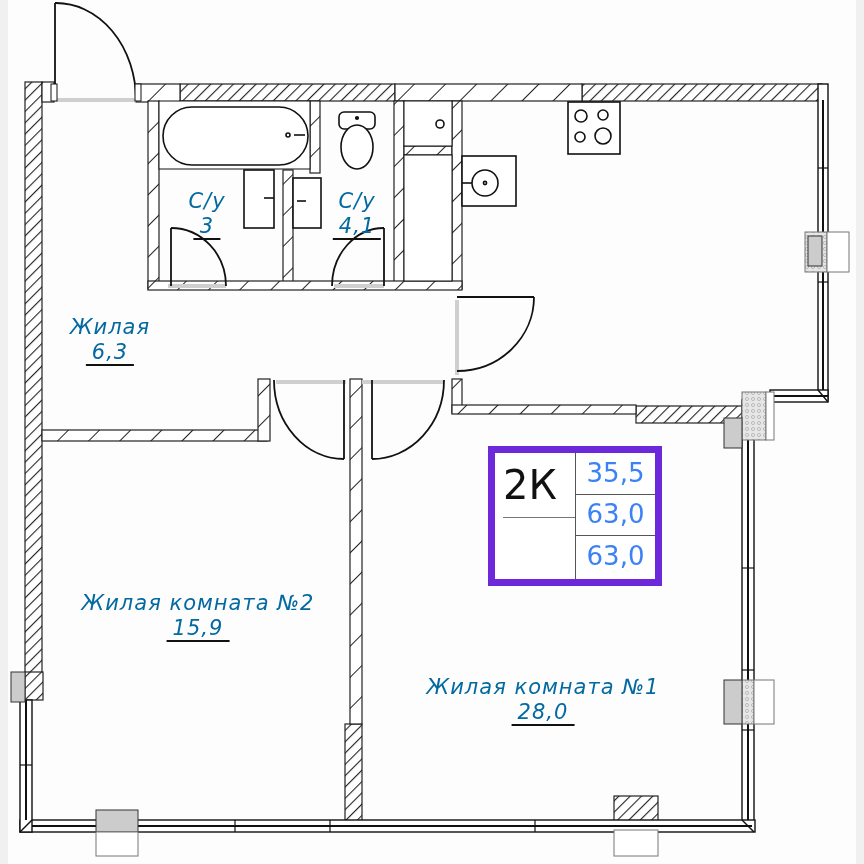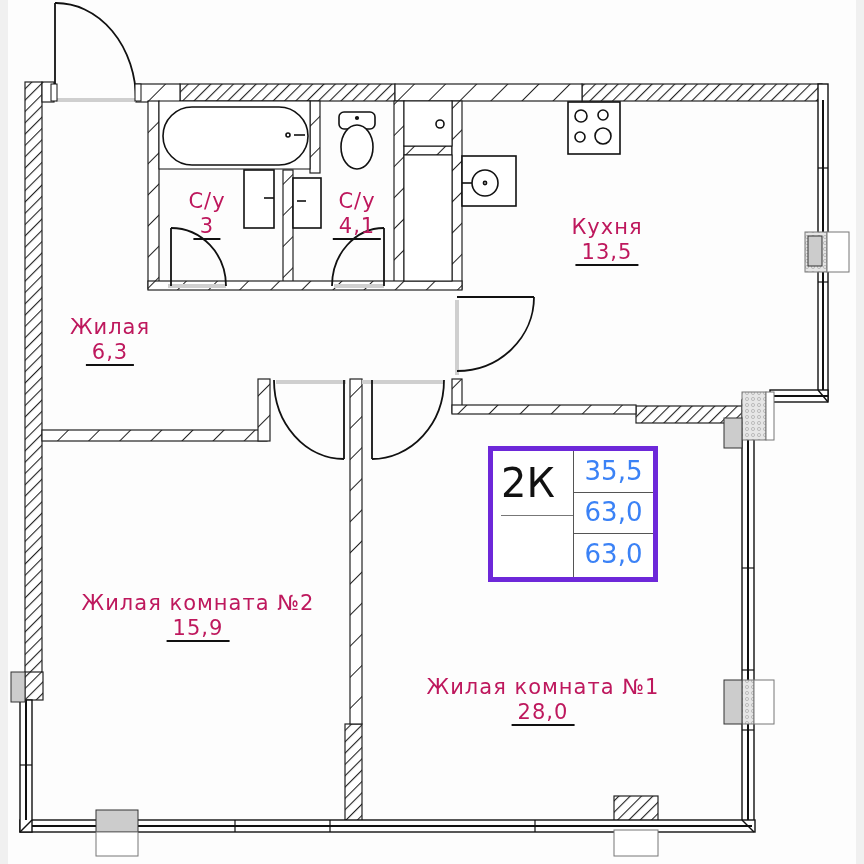--- a/index.html
+++ b/index.html
@@ -1,23 +1,23 @@
 <!DOCTYPE html>
 <html><head>
 <meta charset="utf-8">
 <style>
   html, body { margin:0; padding:0; background:#f0f0f0; }
   body { width:864px; height:864px; overflow:hidden; position:relative; font-family:"DejaVu Sans", sans-serif; }
   #plan { position:absolute; left:8px; top:0; width:848px; height:864px; background:#fdfdfd; }
   svg { position:absolute; left:0; top:0; }
-  .label { position:absolute; text-align:center; color:#be185d; font-family:"DejaVu Sans", sans-serif; white-space:nowrap; transform:translateX(-50%); }
+  .label { position:absolute; text-align:center; color:#0369a1; font-family:"DejaVu Sans", sans-serif; white-space:nowrap; transform:translateX(-50%);font-style:italic; }
   .label .name { display:block; font-size:21px; letter-spacing:1px; line-height:26px; }
   .label .area { display:inline-block; font-size:21px; line-height:24px; border-bottom:2px solid #111; padding:0 6px; letter-spacing:1px; }
   .label.small .name { font-size:21px; }
-  #summary { position:absolute; left:480px; top:446px; width:160px; height:126px; border:5px solid #6d28d9; background:#fff; }
+  #summary { position:absolute; left:480px; top:446px; width:160px; height:126px; border:7px solid #6d28d9; background:#fff; }
   #summary .type { position:absolute; left:0; top:0; width:80px; height:126px; border-right:1px solid #555; }
   #summary .type span { position:absolute; left:8px; top:10px; font-size:40px; line-height:44px; color:#111; }
   #summary .type i { position:absolute; left:8px; top:64px; width:72px; height:1px; background:#777; }
   #summary .cell { position:absolute; left:81px; width:79px; height:41px; font-size:26px; line-height:40px; text-align:center; color:#3b82f6; }
   #summary .c0 { top:0; border-bottom:1px solid #555; }
   #summary .c1 { top:41px; border-bottom:1px solid #555; }
   #summary .c2 { top:83px; }
 </style>
 </head>
 <body>
@@ -225,24 +225,20 @@
 </svg>
 
 <div class="label small" style="left:199px; top:188px;">
   <span class="name">С/у</span>
   <span class="area">3</span>
 </div>
 <div class="label small" style="left:349px; top:188px;">
   <span class="name">С/у</span>
   <span class="area">4,1</span>
 </div>
-<div class="label" style="left:599px; top:214px;">
-  <span class="name">Кухня</span>
-  <span class="area">13,5</span>
-</div>
 <div class="label" style="left:102px; top:314px;">
   <span class="name">Жилая</span>
   <span class="area">6,3</span>
 </div>
 <div class="label" style="left:190px; top:590px;">
   <span class="name">Жилая комната №2</span>
   <span class="area">15,9</span>
 </div>
 <div class="label" style="left:535px; top:654px;margin-top:20px;">
   <span class="name">Жилая комната №1</span>

